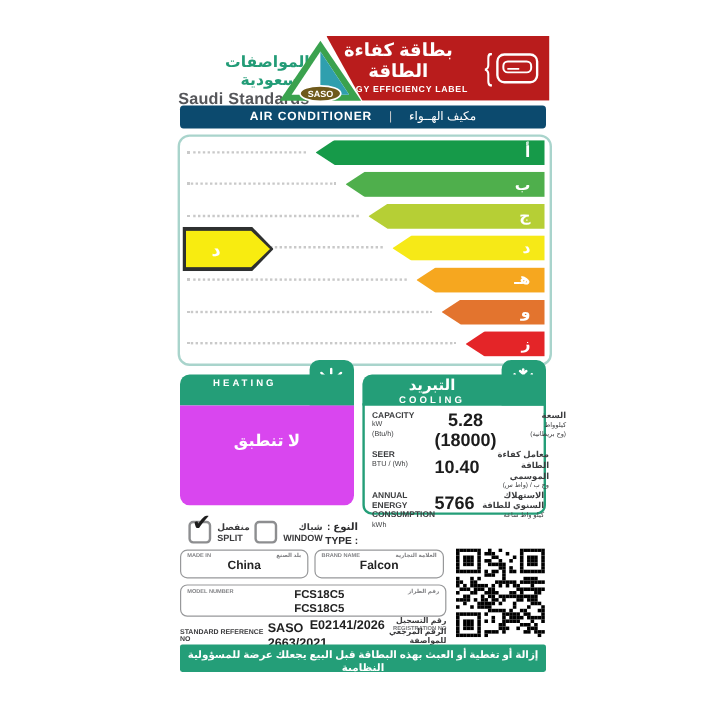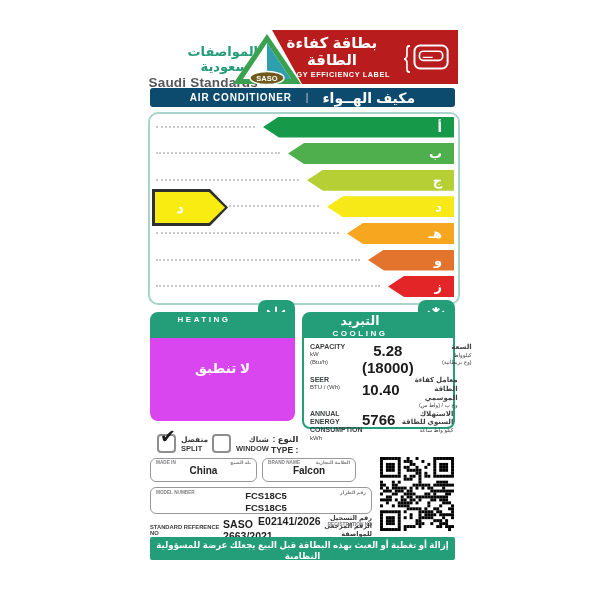--- a/index.html
+++ b/index.html
@@ -13,21 +13,21 @@
   .banner{background:#b91c1c;clip-path:polygon(0 0,100% 0,100% 100%,30px 100%);
           display:flex;align-items:center;justify-content:flex-end;padding-right:8px;box-sizing:border-box;}
   .banner-titles{text-align:center;color:#fff;margin-right:10px;}
   .banner-title-ar{font-size:15px;font-weight:bold;direction:rtl;line-height:1.1;}
   .banner-title-en{font-size:7.3px;font-weight:bold;letter-spacing:.6px;margin-top:2px;}
   .bracket{color:#fff;font-size:30px;font-weight:400;transform:scaleX(.65);line-height:1;margin-right:-2px;}
 
   .product-bar{background:#0c4a6e;border-radius:3px;display:flex;align-items:center;justify-content:center;gap:14px;color:#fff;}
   .product-bar .en{font-size:10px;font-weight:bold;letter-spacing:.8px;}
   .product-bar .sep{font-size:10px;color:#cfcfcf;}
-  .product-bar .ar{font-size:14px;font-weight:bold;direction:rtl;}
+  .product-bar .ar{font-size:10px;font-weight:normal;direction:rtl;}
 
   
   .rating-panel{border:2px solid #a9d4cc;border-radius:10px;background:#fff;}
   .rate-row{position:absolute;left:0;width:100%;height:21px;}
   .dotline{position:absolute;left:6px;top:9px;border-top:2px dotted #c9c9c9;}
   .rate-arrow{position:absolute;top:0;height:21px;clip-path:polygon(0 50%,16px 0,100% 0,100% 100%,16px 100%);
               display:flex;align-items:center;justify-content:flex-end;}
   .rate-arrow span{color:#fff;font-weight:bold;font-size:13px;margin-right:12px;direction:rtl;}
   .ind-outer{position:absolute;inset:0;background:#2e3030;clip-path:polygon(0 0,calc(100% - 18px) 0,100% 50%,calc(100% - 18px) 100%,0 100%);}
   .ind-inner{position:absolute;left:3px;top:3px;right:3px;bottom:3px;background:#f8ec10;
@@ -282,21 +282,21 @@
     <div class="en">TYPE :</div>
   </div>
 
   <div class="abs info-box" style="left:150px;top:458px;width:107px;height:24px;">
     <div class="info-labels">
       <span>MADE IN</span>
       <span class="ar">بلد الصنع</span>
     </div>
     <div class="info-value">China</div>
   </div>
-  <div class="abs info-box" style="left:262px;top:458px;width:94px;height:24px;">
+  <div class="abs info-box" style="left:262px;top:458px;width:108px;height:24px;">
     <div class="info-labels">
       <span>BRAND NAME</span>
       <span class="ar">العلامة التجارية</span>
     </div>
     <div class="info-value">Falcon</div>
   </div>
   <div class="abs info-box model-grid" style="left:150px;top:487px;width:222px;height:27px;">
     <div class="info-labels" style="align-self:start;">
         <span>MODEL NUMBER</span>
       </div>

